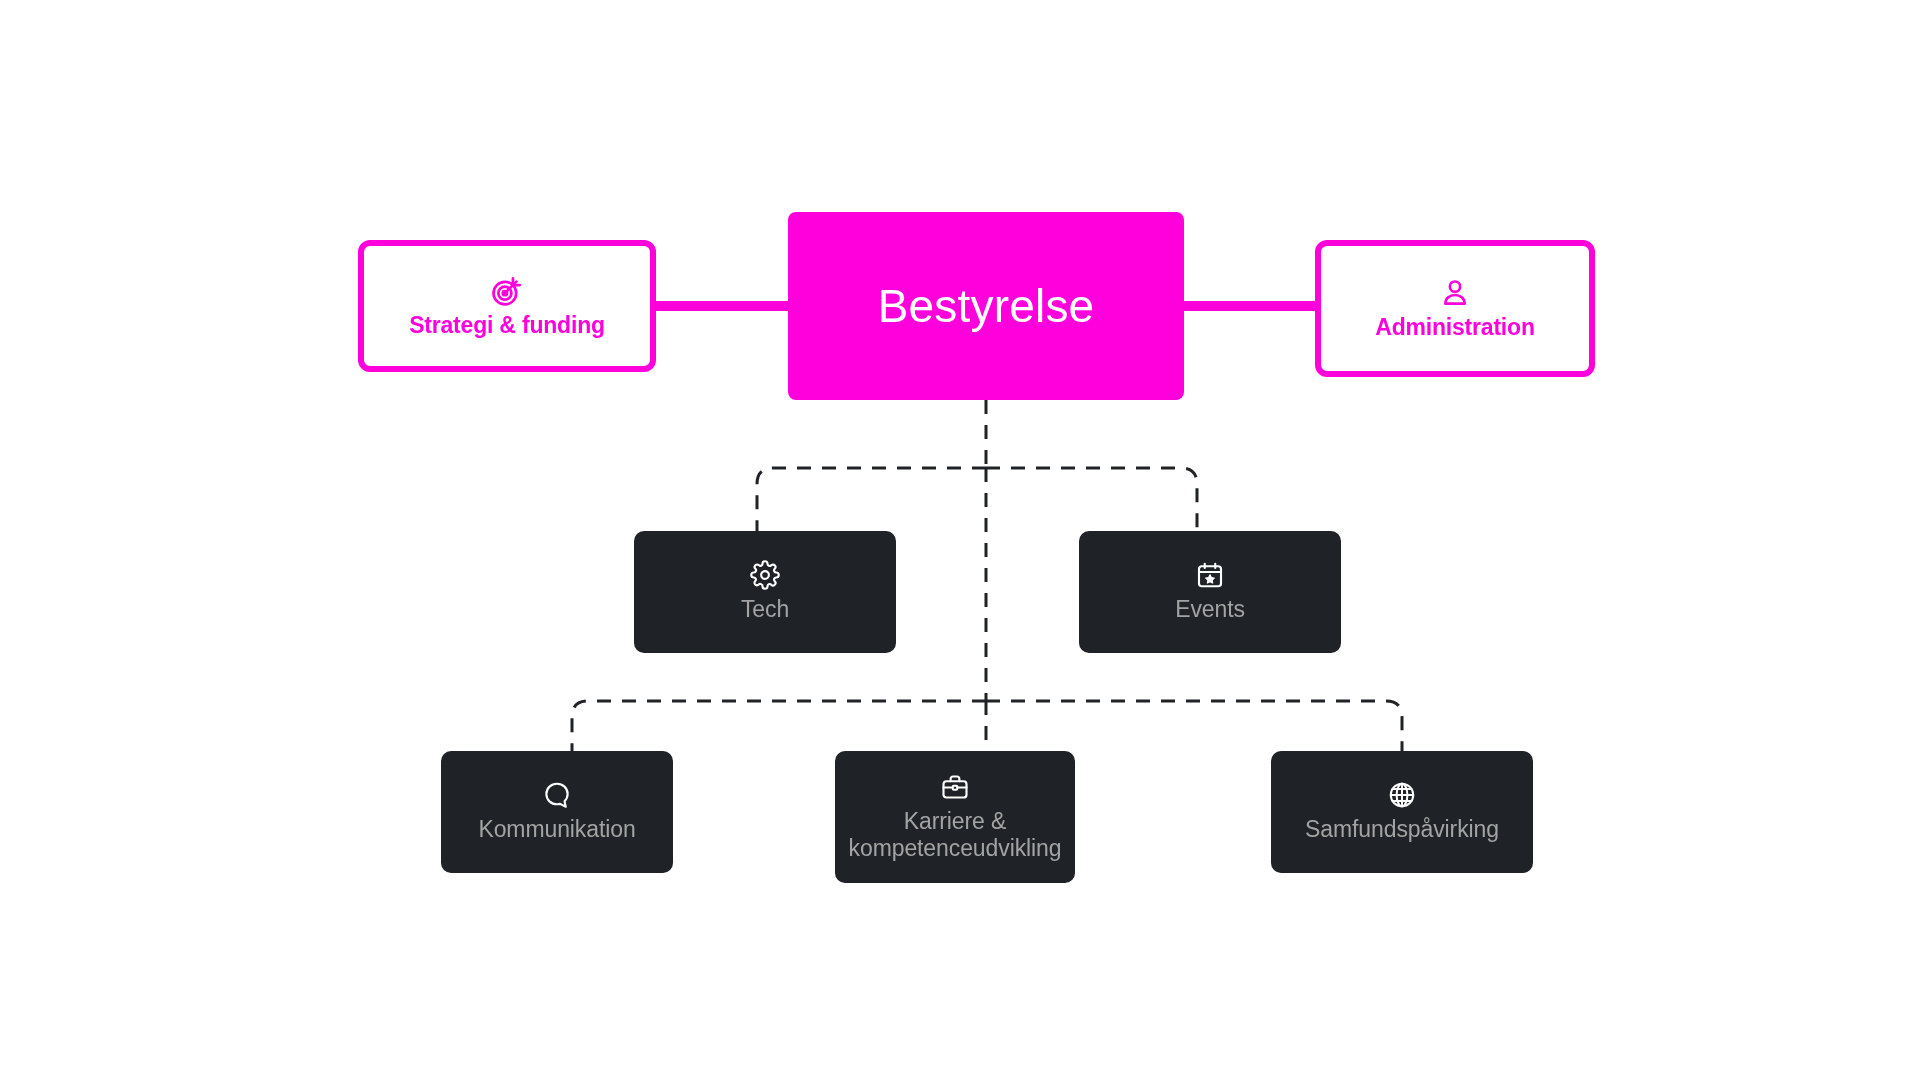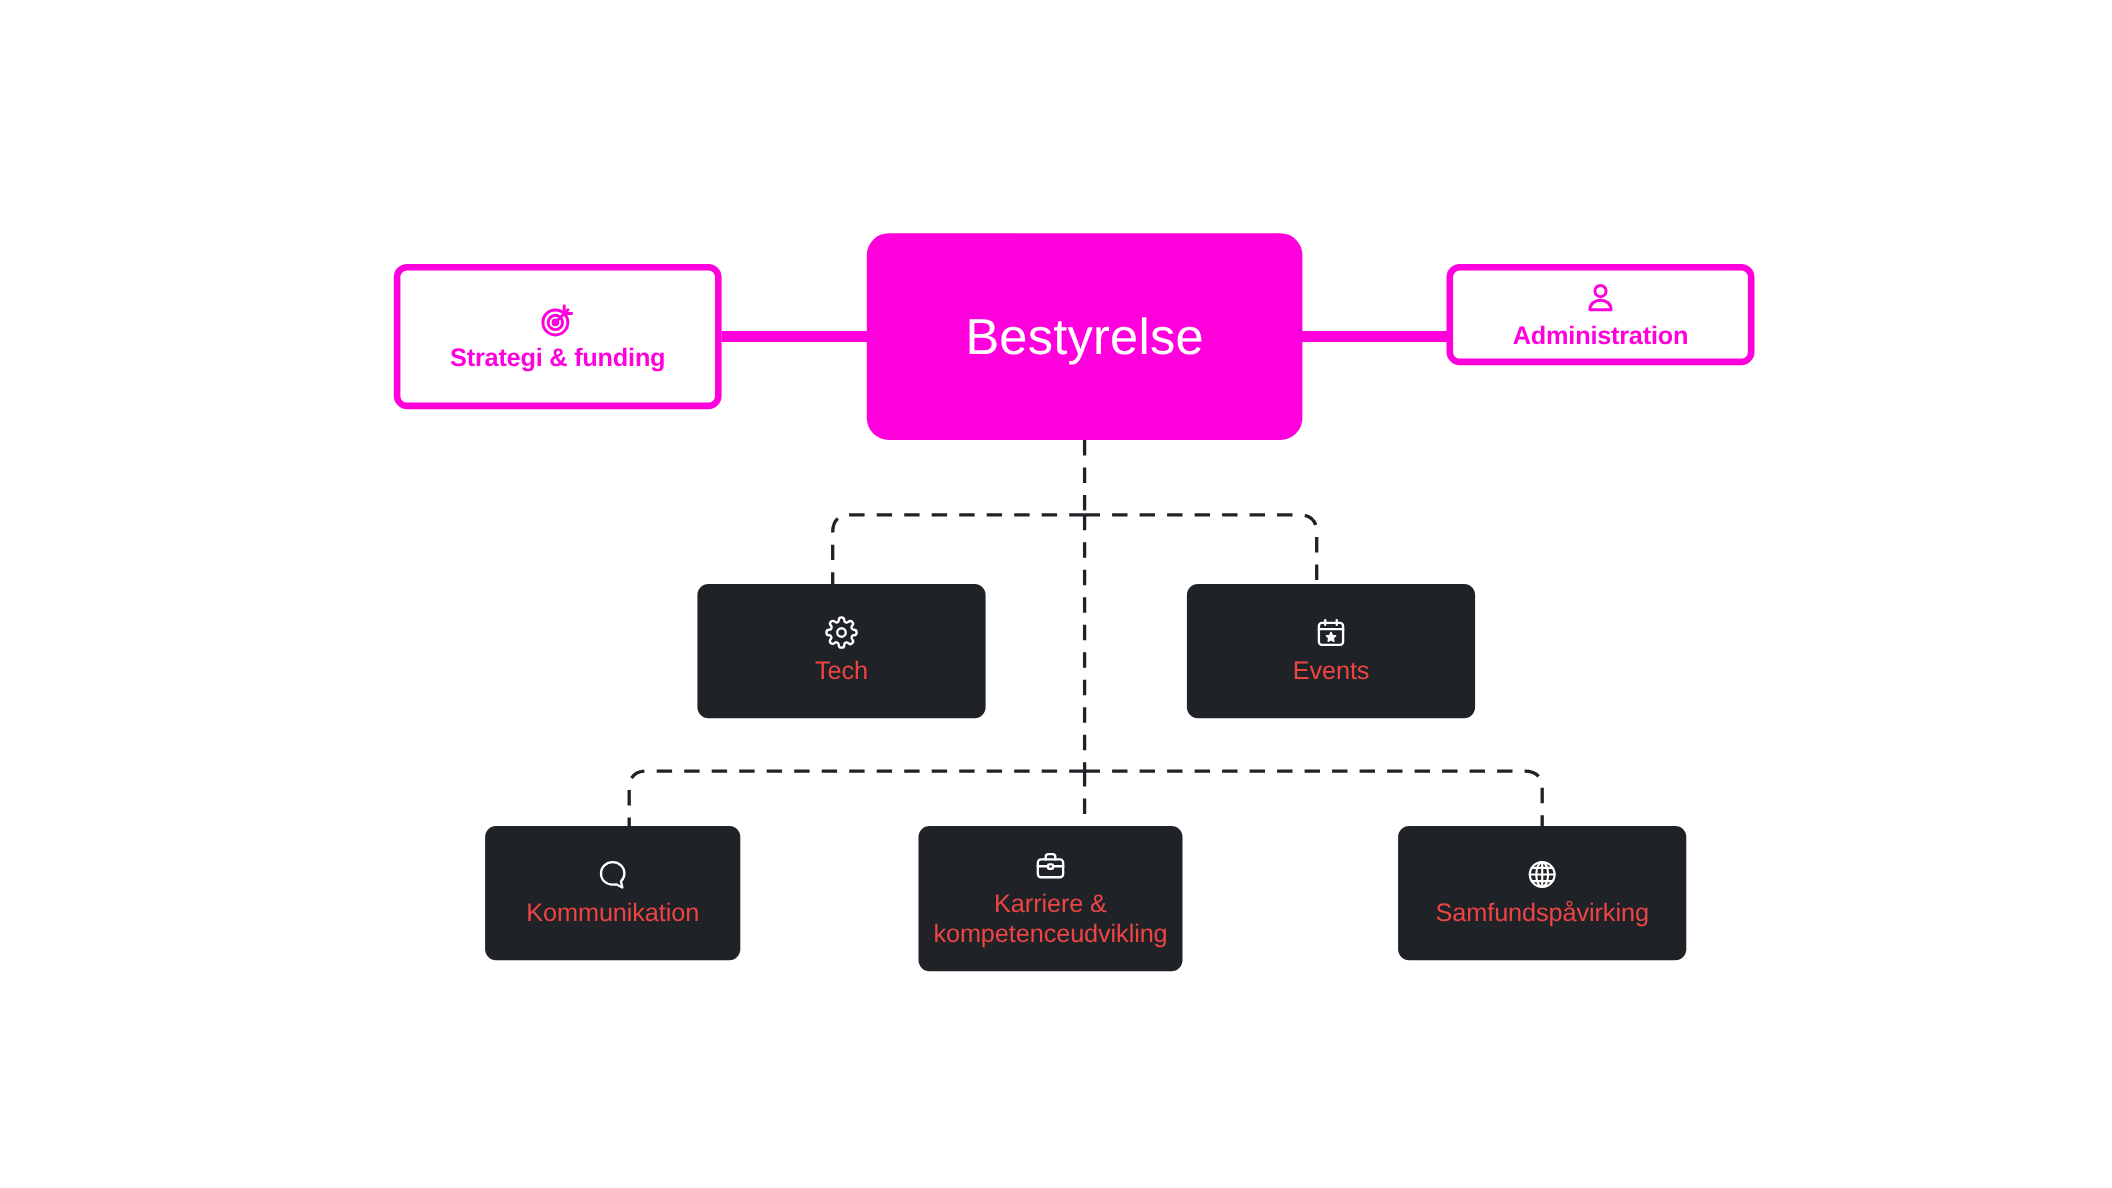--- a/index.html
+++ b/index.html
@@ -38,21 +38,21 @@
     flex-direction: column;
     align-items: center;
     justify-content: center;
     text-align: center;
     border-radius: 10px;
   }
 
   
   .node-root {
     background: #FF00DD;
-    border-radius: 20px;
+    border-radius: 8px;
   }
   .node-root .node-label {
     color: #ffffff;
     font-size: 46px;
     font-weight: 400;
     letter-spacing: 0.2px;
     line-height: 1.1;
   }
 
   
@@ -72,21 +72,21 @@
     display: block;
     margin-bottom: 4px;
   }
 
   
   .node-dark {
     background: #1F2327;
     border-radius: 10px;
   }
   .node-dark .node-label {
-    color: #ef4444;
+    color: #a3a3a3;
     font-size: 23px;
     font-weight: 400;
     line-height: 1.18;
     letter-spacing: -0.1px;
   }
   .node-dark .node-icon {
     display: block;
     margin-bottom: 6px;
   }
 
@@ -126,21 +126,21 @@
         <circle cx="10.5" cy="13.5" r="8"></circle>
         <circle cx="10.5" cy="13.5" r="4.6"></circle>
         <circle cx="10.5" cy="13.5" r="1.5"></circle>
         <path d="M10.5 13.5 L18.6 5.4"></path>
         <path d="M16.2 3 L16.2 7.8 L21 7.8"></path>
       </svg>
     </span>
     <span class="node-label">Strategi &amp; funding</span>
   </div>
 
-  <div class="node node-outline" style="left:1315px; top:240px; width:280px; height:92px;">
+  <div class="node node-outline" style="left:1315px; top:240px; width:280px; height:137px;">
     <span class="node-icon">
       <svg width="34" height="34" viewBox="0 0 24 24" fill="none" stroke="#FF00DD" stroke-width="1.9" stroke-linecap="round" stroke-linejoin="round">
         <circle cx="12" cy="7.5" r="3.6"></circle>
         <path d="M5.2 19.5 C5.2 15.6 8.3 13.4 12 13.4 C15.7 13.4 18.8 15.6 18.8 19.5 Z"></path>
       </svg>
     </span>
     <span class="node-label">Administration</span>
   </div>
 
   <div class="node node-dark" style="left:634px; top:531px; width:262px; height:122px;">

